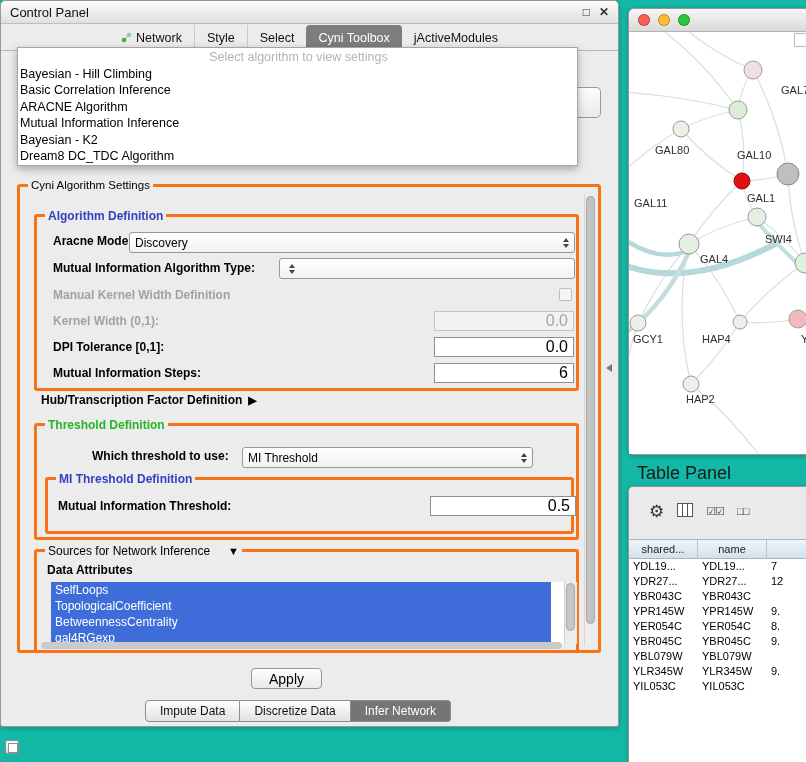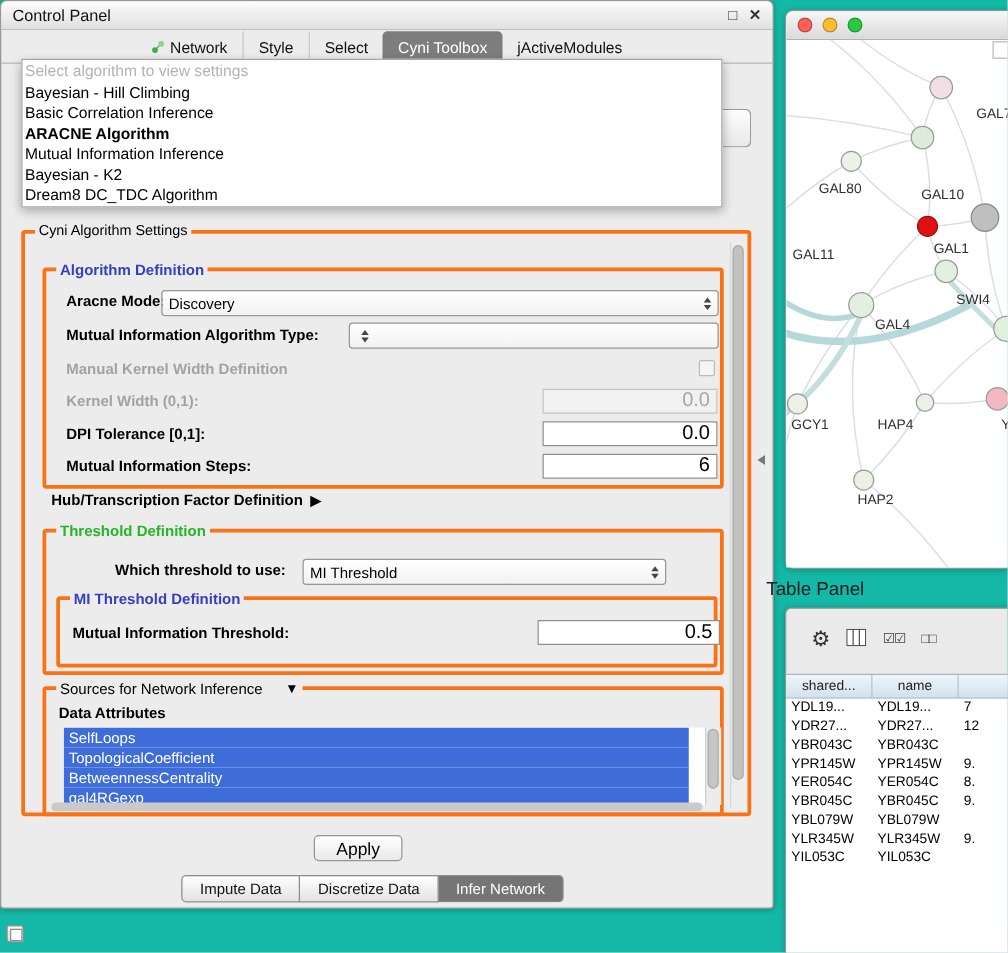--- a/index.html
+++ b/index.html
@@ -22,22 +22,22 @@
   .tab.sel{background:#7d7d7d;color:#fff;border-radius:4px 4px 0 0;border-left:none}
   .tab.sel + .tab{border-left:none}
   .tabicon{display:inline-flex}
 
   .combofrag{position:absolute;left:577px;top:86px;width:23px;height:31px;background:linear-gradient(#fdfdfd,#e9e9e9);
     border:1px solid #9a9a9a;border-left:none;border-radius:0 5px 5px 0;z-index:3}
 
   #popup{position:absolute;left:16px;top:46px;width:561px;height:119px;background:#fff;border:1px solid #a5a5a5;
     box-shadow:0 3px 8px rgba(0,0,0,.3);z-index:20;padding-top:1px}
   .popup-item{height:16.5px;line-height:16.5px;font-size:12.5px;padding-left:2px;color:#000;white-space:nowrap}
-  .popup-item.ph{color:#b3b3b3;}
-  .popup-item.selbold{font-weight:bold}
+  .popup-item.ph{color:#b3b3b3;text-align:center}
+  .popup-item.selbold{font-weight:normal}
 
   .groupbox{position:absolute;border:3px solid #f97316;border-radius:3px}
   .gb-title{position:absolute;top:-8px;left:8px;background:#ececec;padding:0 3px;font-size:11.5px;color:#000;white-space:nowrap}
   .gb-title.blue{color:#3540c0;font-weight:bold;font-size:12px}
   .gb-title.green{color:#27b427;font-weight:bold;font-size:12px}
   .gb-title.plain{font-size:12px;display:flex;align-items:center;gap:18px}
 
   #settings{left:16px;top:183px;width:584px;height:469px}
 
   .lbl{position:absolute;font-size:12px;font-weight:bold;line-height:20px;color:#000;white-space:nowrap}
@@ -83,21 +83,21 @@
   
   #net{left:628px;top:8px;width:180px;height:447px;border-radius:6px 0 0 6px;background:#fff}
   .mac-titlebar{height:23px;background:linear-gradient(#f7f7f7,#dadada);border-bottom:1px solid #b0b0b0;
     border-radius:6px 0 0 0;display:flex;align-items:center;gap:8px;padding:0 9px}
   .tlight{width:12px;height:12px;border-radius:50%;border:1px solid rgba(0,0,0,.25)}
   .net-content{position:absolute;left:0;top:23px;right:0;bottom:0;background:#fff;overflow:hidden}
   .nlabel{font-family:"Liberation Sans",sans-serif;font-size:11px;fill:#2e2e2e}
   .corner-box{position:absolute;left:165px;top:1px;width:13px;height:14px;background:#fff;border:1px solid #bbb}
 
   
-  .tp-title{position:absolute;left:613px;top:463px;font-size:15px;color:#1a1a1a}
+  .tp-title{position:absolute;left:637px;top:463px;font-size:18px;color:#1a1a1a}
   #tablewin{left:628px;top:486px;width:180px;height:278px;border-radius:5px 0 0 0;background:#eaeaea}
   .tb-toolbar{position:absolute;left:0;top:10px;height:28px;display:flex;align-items:center;gap:13px;padding-left:20px}
   .ticon{font-size:17px;color:#333;line-height:1}
   .ticon.small{font-size:11px;letter-spacing:-1px;color:#444}
   .thead{position:absolute;left:0;top:52px;right:0;height:20px;display:flex;
     background:linear-gradient(#eff5fa,#d2e1ed);border-top:1px solid #a9b6c2;border-bottom:1px solid #a9b6c2}
   .th{height:20px;line-height:19px;font-size:11px;text-align:center;color:#222;border-right:1px solid #b7c4d0;
     white-space:nowrap;overflow:hidden}
   .tbody{position:absolute;left:0;top:72px;right:0;bottom:0;background:#fff}
   .tr{display:flex;height:15px}

